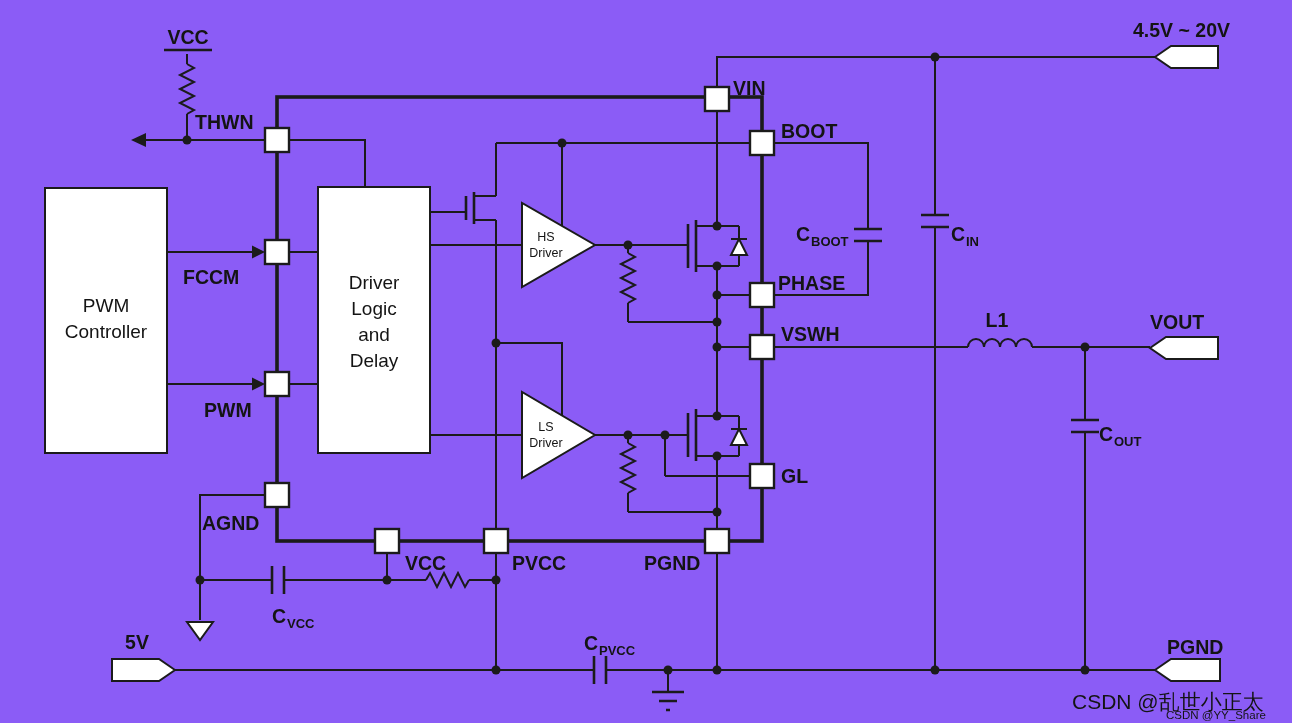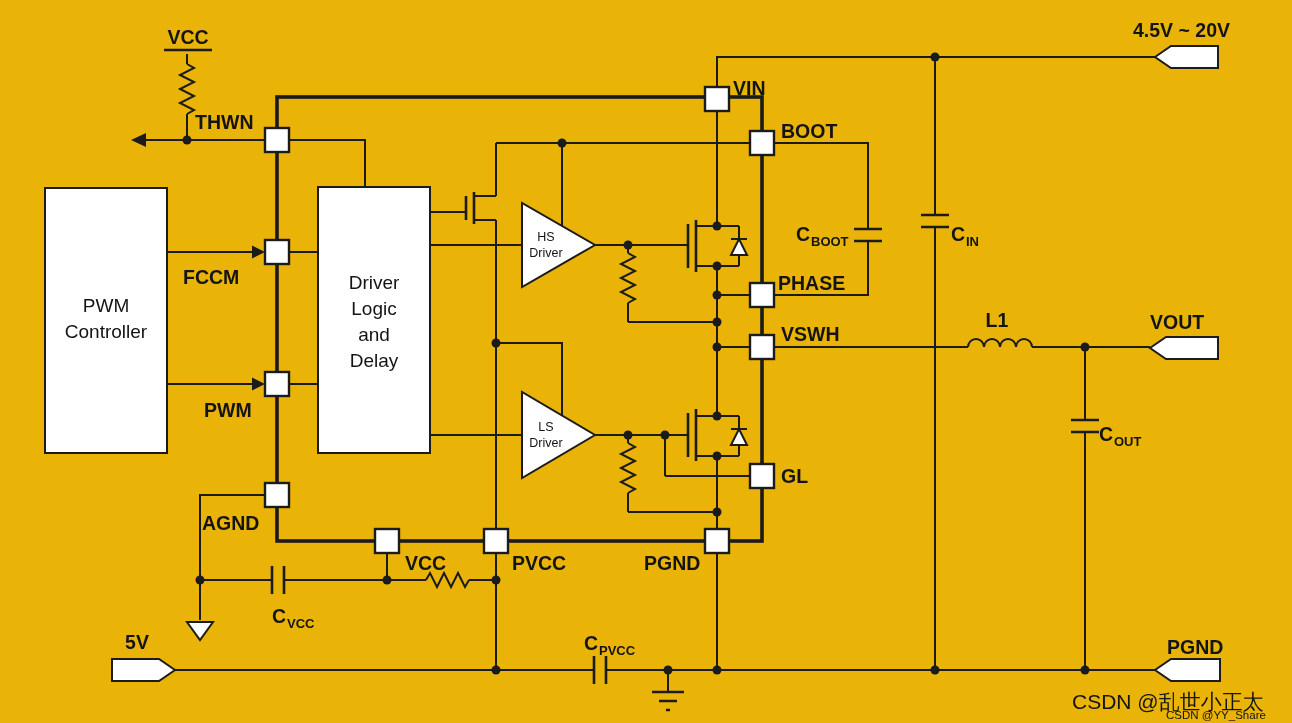--- a/index.html
+++ b/index.html
@@ -1,16 +1,16 @@
 <!DOCTYPE html>
 <html><head>
 <meta charset="utf-8">
 <style>
   html,body{margin:0;padding:0;background:#ffffff;}
-  .stage{position:relative;width:1292px;height:723px;background:#eab308;overflow:hidden;
+  .stage{position:relative;width:1292px;height:723px;background:#8b5cf6;overflow:hidden;
          font-family:"Liberation Sans",sans-serif;}
   svg{display:block;}
   .w   {stroke:#1b1b1b;stroke-width:2;fill:none;}
   .w25 {stroke:#1b1b1b;stroke-width:2.6;fill:none;}
   .ic  {stroke:#1b1b1b;stroke-width:3.6;fill:none;}
   .box {stroke:#1b1b1b;stroke-width:2;fill:#ffffff;}
   .pinbox{stroke:#1b1b1b;stroke-width:2.4;fill:#ffffff;}
   .sym {stroke:#1b1b1b;stroke-width:2;fill:#ffffff;}
   .fill{fill:#1b1b1b;stroke:none;}
   text {fill:#141414;font-family:"Liberation Sans",sans-serif;}

